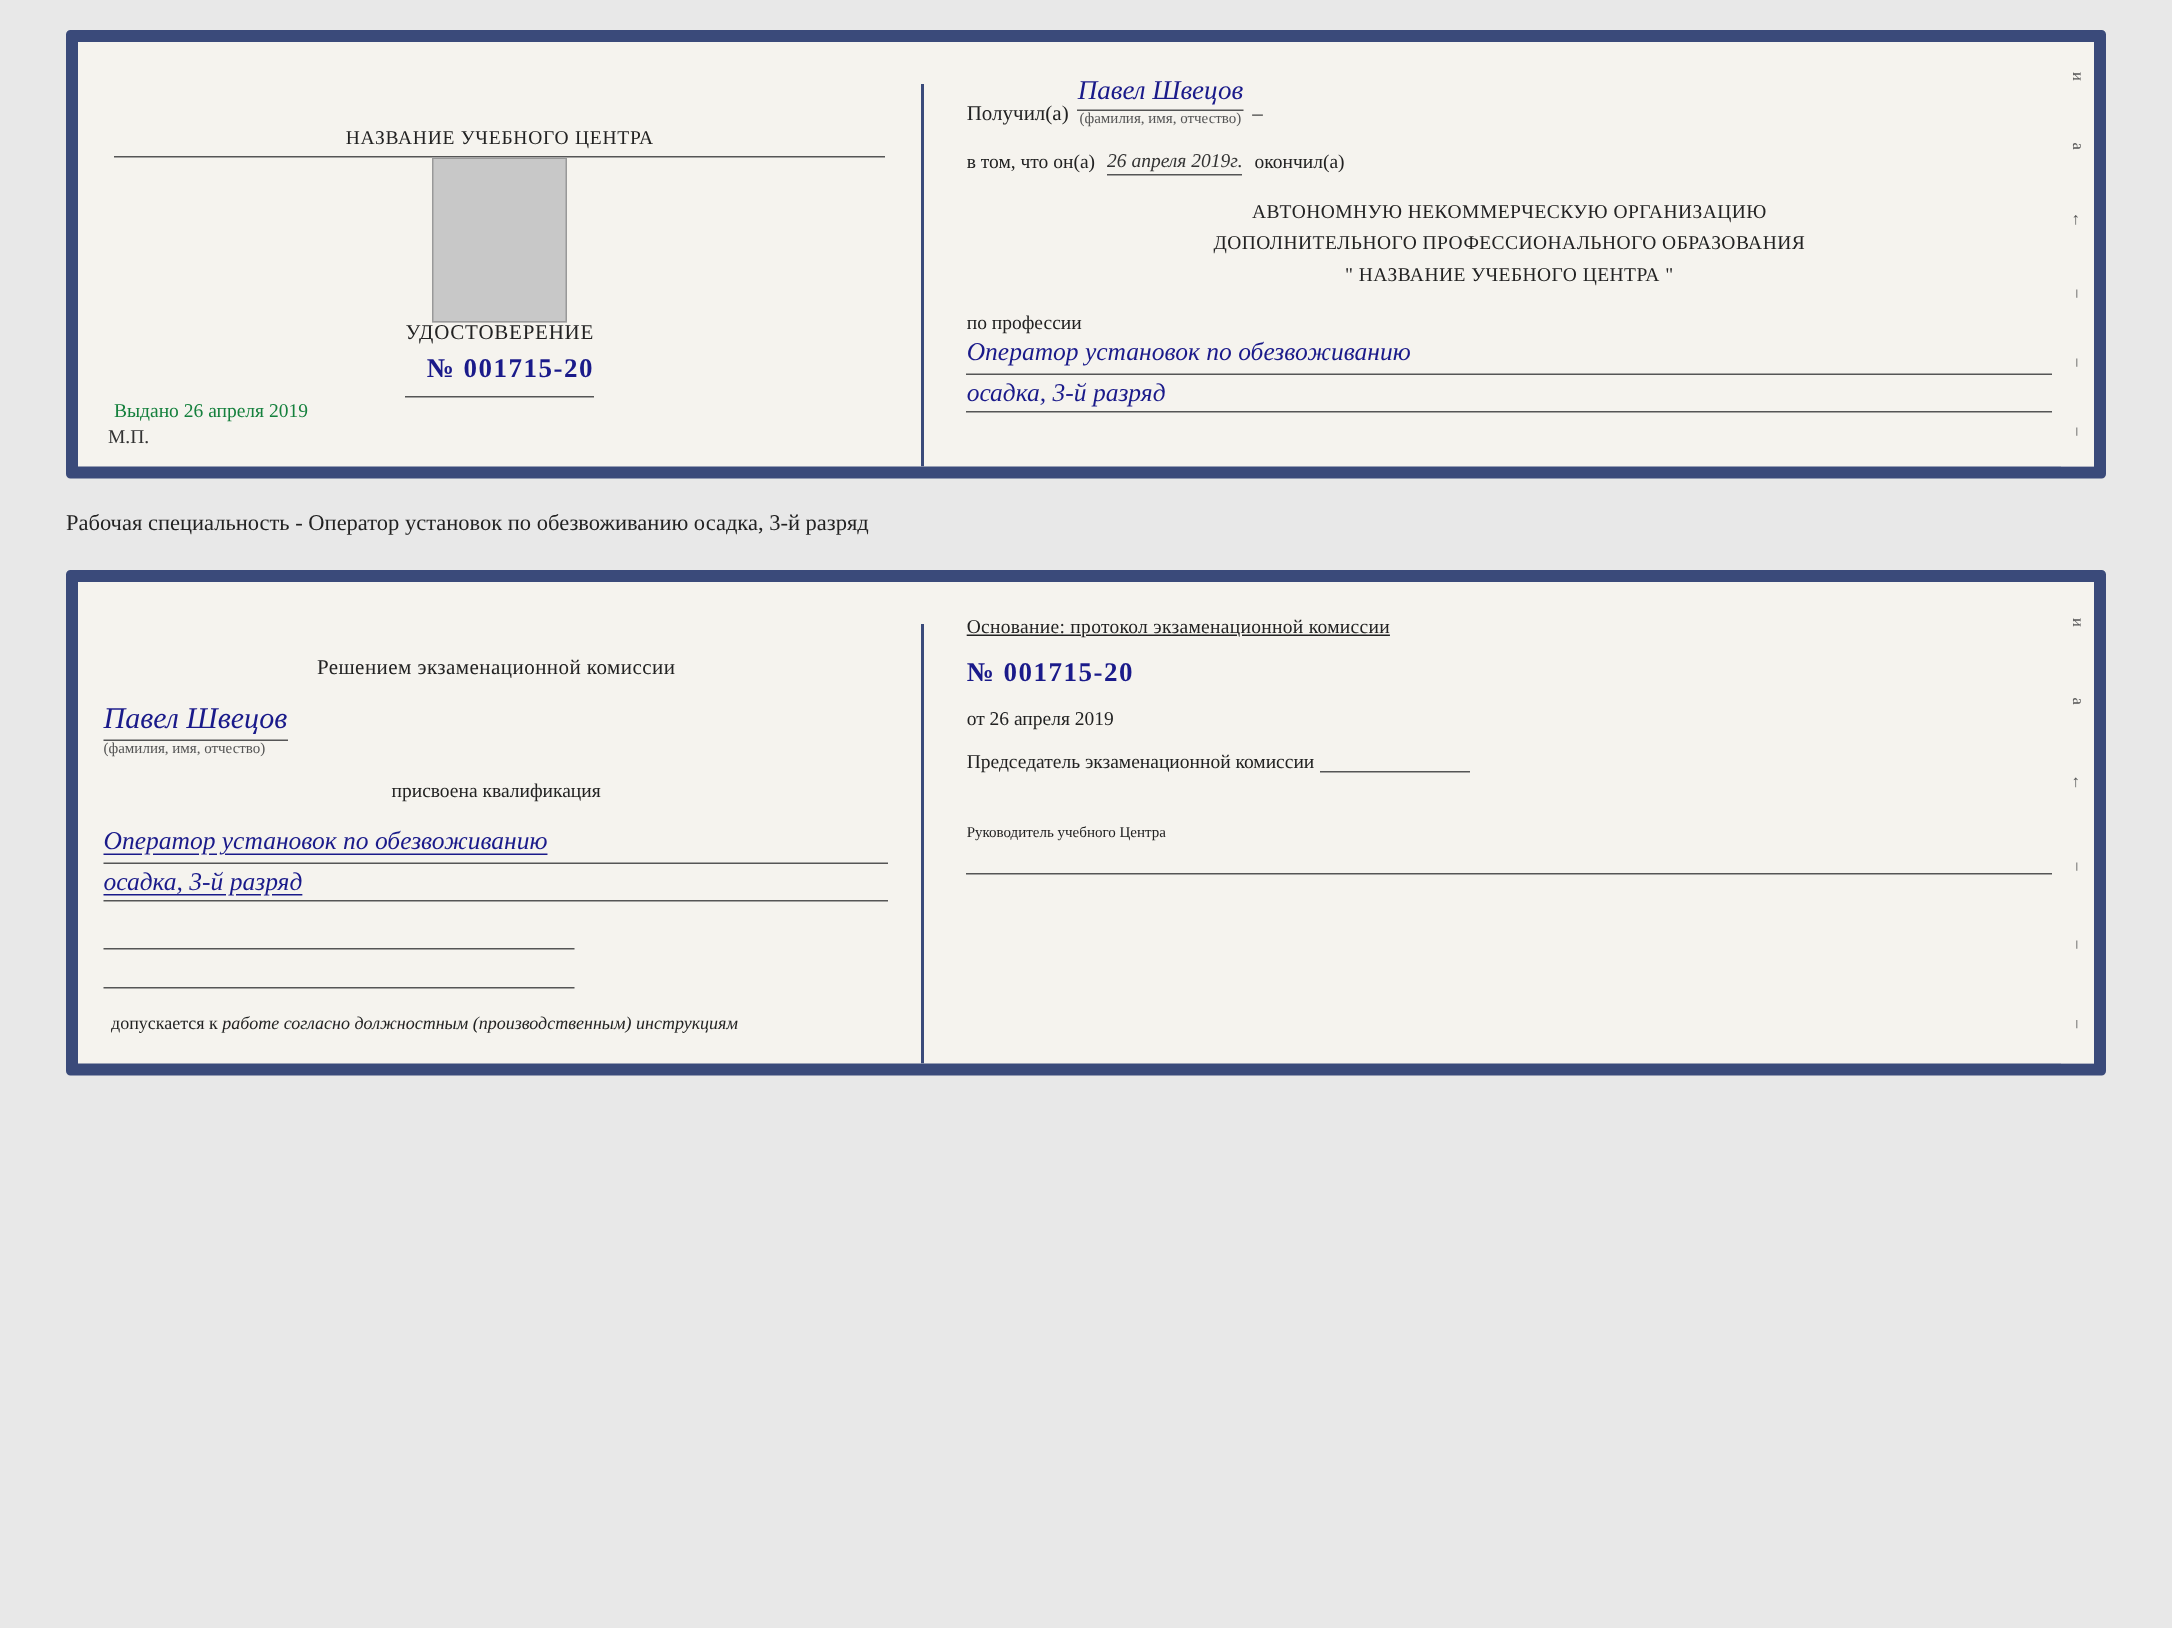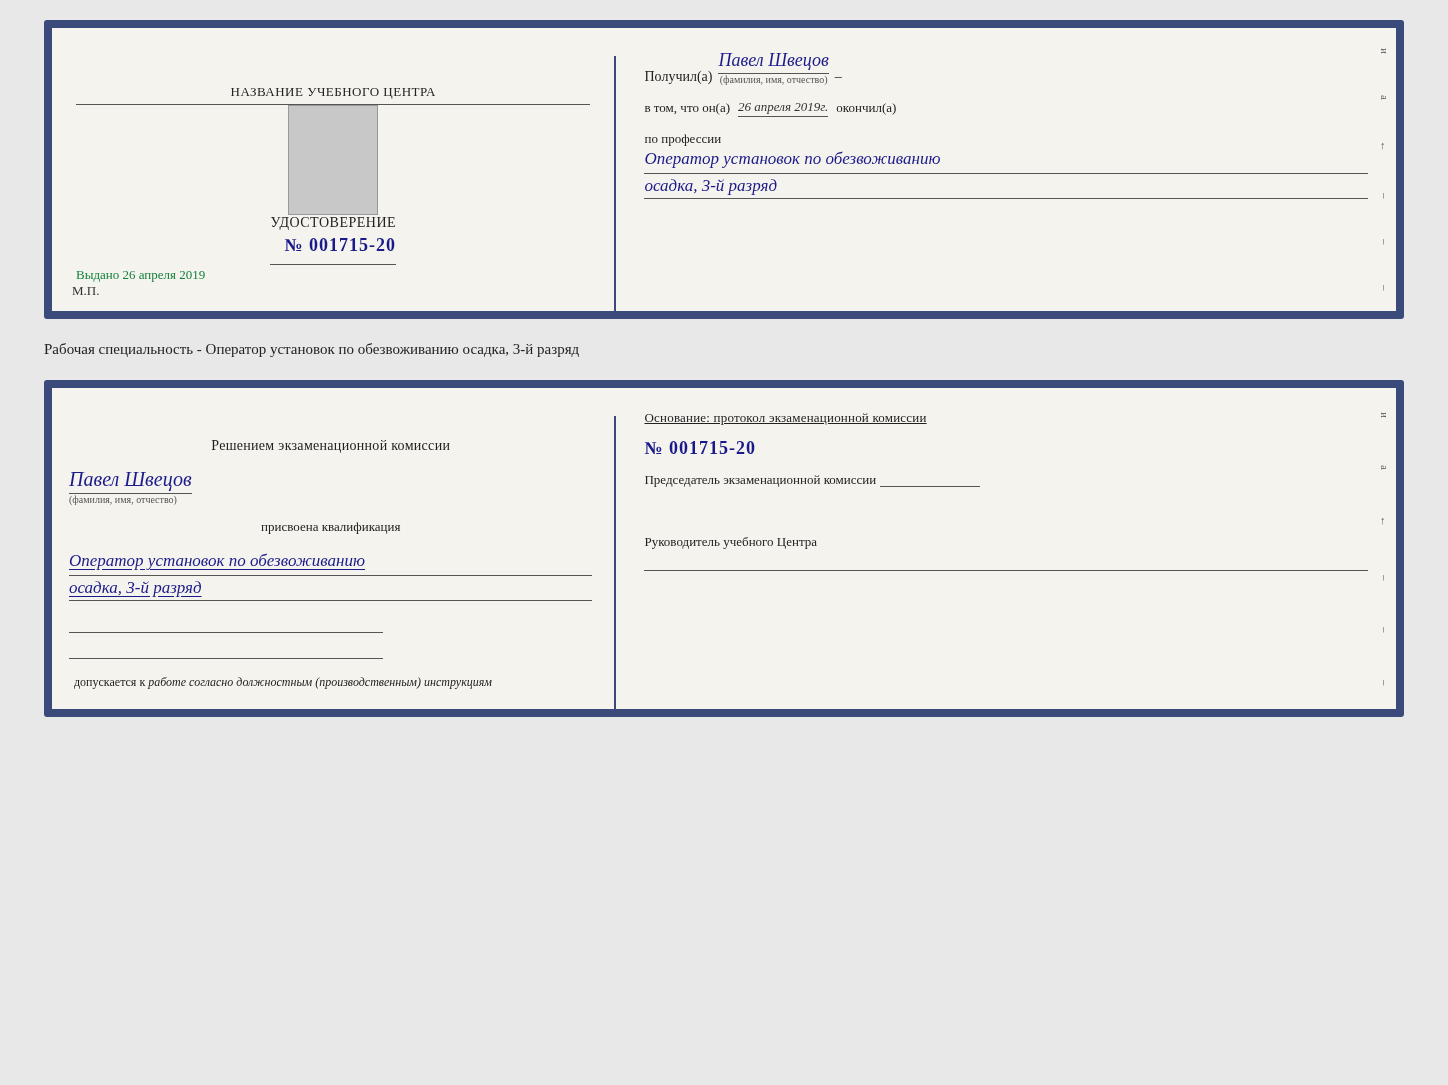--- a/index.html
+++ b/index.html
@@ -314,24 +314,24 @@
       color: #222;
     }
 
     .predsedatel-label {
       font-size: 13px;
       color: #222;
       line-height: 1.4;
     }
 
     .rukovoditel-label {
-      font-size: 13px;
+      font-size: 10px;
       color: #222;
       line-height: 1.4;
-      margin-top: 20px;
+      margin-top: 8px;
     }
 
     .stamp-overlay {
       position: absolute;
       left: 50%;
       top: 45%;
       transform: translate(-20%, -50%);
       border: 3px solid #1a5fb4;
       padding: 8px 18px;
       color: #1a5fb4;
@@ -389,20 +389,25 @@
         </span>
         <span> –</span>
       </div>
 
       <div class="confirm-line">
         <span>в том, что он(а)</span>
         <span class="confirm-date">26 апреля 2019г.</span>
         <span>окончил(а)</span>
       </div>
 
+      <div class="org-text">
+        <div>АВТОНОМНУЮ НЕКОММЕРЧЕСКУЮ ОРГАНИЗАЦИЮ</div>
+        <div>ДОПОЛНИТЕЛЬНОГО ПРОФЕССИОНАЛЬНОГО ОБРАЗОВАНИЯ</div>
+        <div>"   НАЗВАНИЕ УЧЕБНОГО ЦЕНТРА   "</div>
+      </div>
 
       <div>
         <div class="profession-label">по профессии</div>
         <div class="profession-value">Оператор установок по обезвоживанию</div>
         <div class="rank-line" style="margin-top:2px;">осадка, 3-й разряд</div>
       </div>
 
       <div class="right-edge">
         <span class="edge-char">и</span>
         <span class="edge-char">а</span>
@@ -441,20 +446,24 @@
         <span>допускается к</span>
         <span class="допускается-value">работе согласно должностным (производственным) инструкциям</span>
       </div>
     </div>
 
     <div class="doc-right bottom-right" style="position:relative;">
       <div class="osnov-line">Основание: протокол экзаменационной комиссии</div>
 
       <div class="protocol-number">№ 001715-20</div>
 
+      <div class="from-date">
+        <span>от</span>
+        <span>26 апреля 2019</span>
+      </div>
 
       <div style="display:flex;flex-direction:row;gap:4px;">
         <div class="predsedatel-label">Председатель экзаменационной комиссии</div>
         <div class="underline-sig"></div>
       </div>
 
 
       <div style="display:flex;flex-direction:column;gap:4px;margin-top:12px;">
         <div class="rukovoditel-label">Руководитель учебного Центра</div>
         <div class="underline-sig"></div>

